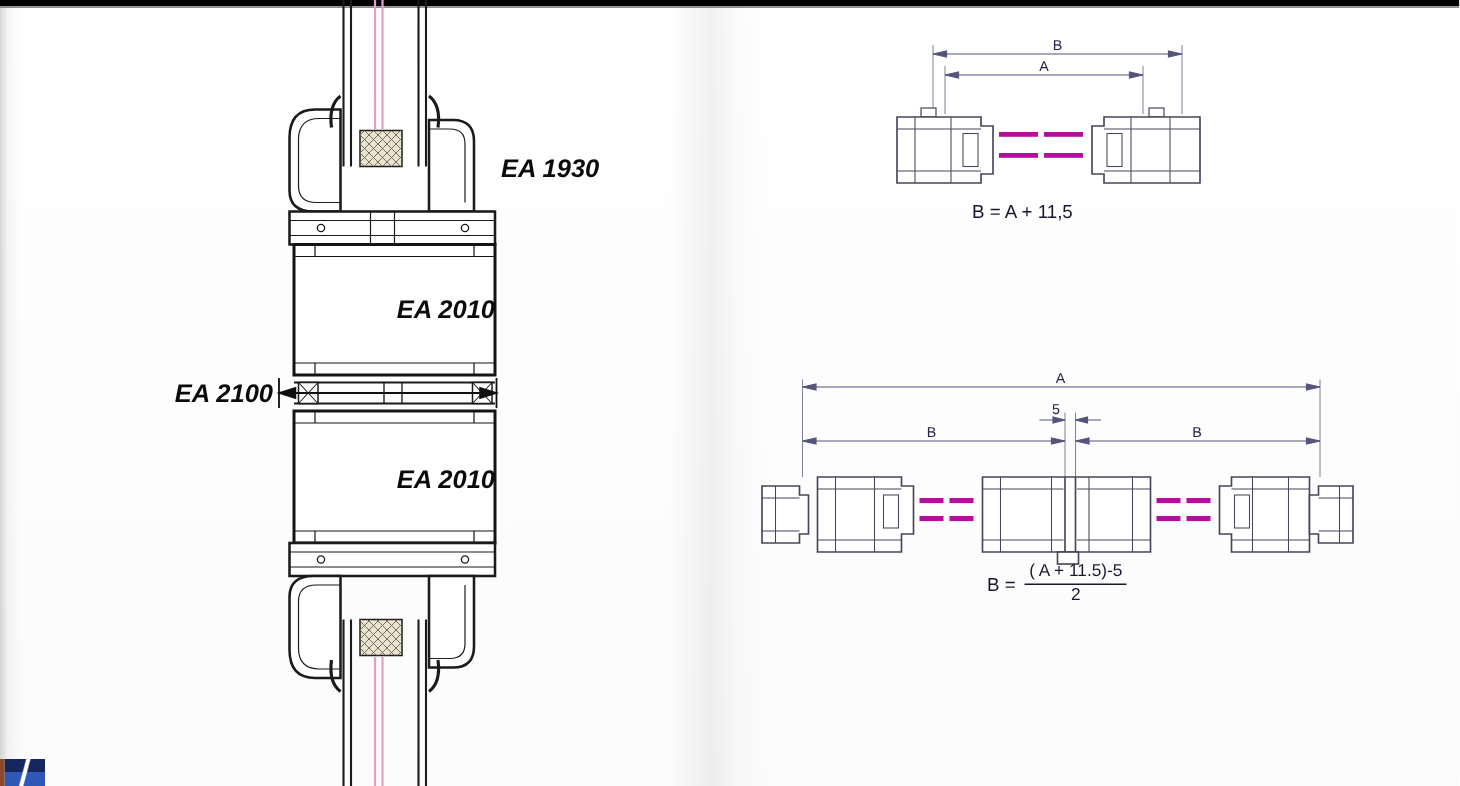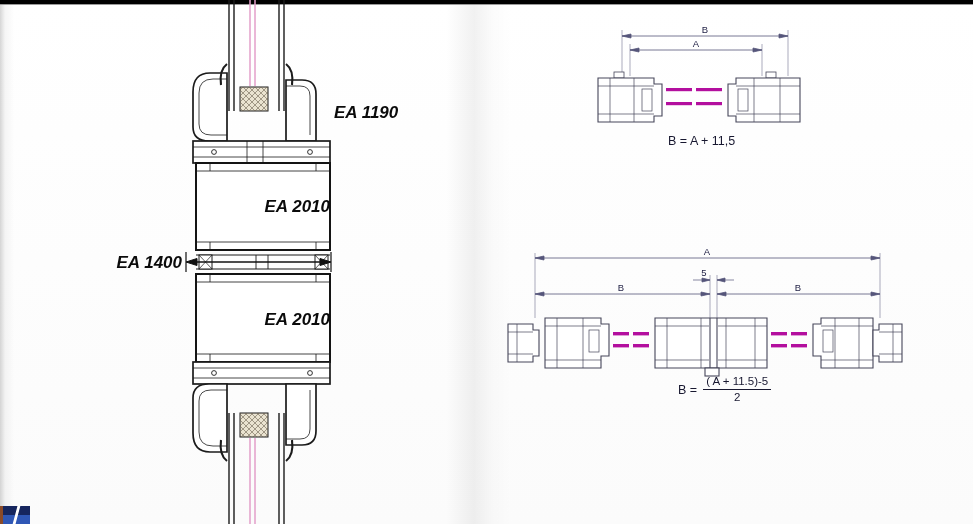--- a/index.html
+++ b/index.html
@@ -9,21 +9,21 @@
     background:
       linear-gradient(90deg, rgba(0,0,0,0.16) 0px, rgba(0,0,0,0.04) 5px, rgba(0,0,0,0) 14px),
       linear-gradient(90deg, rgba(0,0,0,0) 446px, rgba(0,0,0,0.055) 474px, rgba(0,0,0,0.015) 492px, rgba(0,0,0,0) 512px),
       linear-gradient(180deg,#ffffff,#fbfbfb);
   }
   .topbar{position:absolute;left:0;top:0;width:973px;height:4px;background:#000;border-bottom:1px solid #9a9a9a;}
   .drawing{position:absolute;}
   .ea-label{position:absolute;font-weight:bold;font-style:italic;font-size:17px;color:#0b0b0b;white-space:nowrap;}
   .ea-label.center{text-align:right;}
   .ea-label.right{text-align:right;}
-  .formula{position:absolute;font-size:12.5px;color:#181830;white-space:nowrap;margin-left:20px;}
+  .formula{position:absolute;font-size:12.5px;color:#181830;white-space:nowrap;}
   .frow{display:flex;align-items:center;gap:6px;}
   .frac{display:inline-flex;flex-direction:column;text-align:center;font-size:11.5px;line-height:1.15;}
   .frac .num{border-bottom:1.2px solid #181830;padding:0 3px 1px;}
   .frac .den{padding-top:1px;}
   .dt{font-family:"Liberation Sans","DejaVu Sans",sans-serif;font-size:9.5px;fill:#232347;}
   .corner-logo{position:absolute;left:0;top:506px;width:27px;height:18px;
     background:linear-gradient(180deg,#16265e 0 50%,#2f57b5 50% 100%);
     border-left:3px solid #8a4a28;}
   .corner-logo::after{content:"";position:absolute;left:0;top:0;width:100%;height:100%;
     background:linear-gradient(105deg, rgba(255,255,255,0) 44%, #ffffff 47%, #ffffff 53%, rgba(255,255,255,0) 56%);}
@@ -134,23 +134,23 @@
     <g stroke-width="1.5" stroke="#e39fca">
       <line x1="250" y1="438" x2="250" y2="524"></line>
       <line x1="255" y1="438" x2="255" y2="524"></line>
     </g>
     <g>
       <rect x="240" y="413" width="28" height="24" stroke="#1b1b1b" stroke-width="1" fill="#eae3d0"></rect>
       <rect x="240" y="413" width="28" height="24" fill="url(#xhatch)" stroke="none"></rect>
     </g>
   </svg>
 
-  <div class="ea-label" style="left:334px;top:103px;">EA 1190</div>
+  <div class="ea-label" style="left:334px;top:103px;">EA 1930</div>
   <div class="ea-label center" style="left:196px;top:197px;width:134px;">EA 2010</div>
-  <div class="ea-label right" style="left:98px;top:253px;width:84px;">EA 1400</div>
+  <div class="ea-label right" style="left:98px;top:253px;width:84px;">EA 2100</div>
   <div class="ea-label center" style="left:196px;top:310px;width:134px;">EA 2010</div>
 
   <svg class="drawing" style="left:588px;top:22px;" width="230" height="112" viewBox="0 0 230 112">
     <g stroke="#55557a" fill="#55557a" stroke-width="0.8">
       <line x1="34" y1="14" x2="200" y2="14"></line>
       <polygon points="34,14 43,12 43,16"></polygon>
       <polygon points="200,14 191,12 191,16"></polygon>
       <line x1="42" y1="28" x2="174" y2="28"></line>
       <polygon points="42,28 51,26 51,30"></polygon>
       <polygon points="174,28 165,26 165,30"></polygon>

